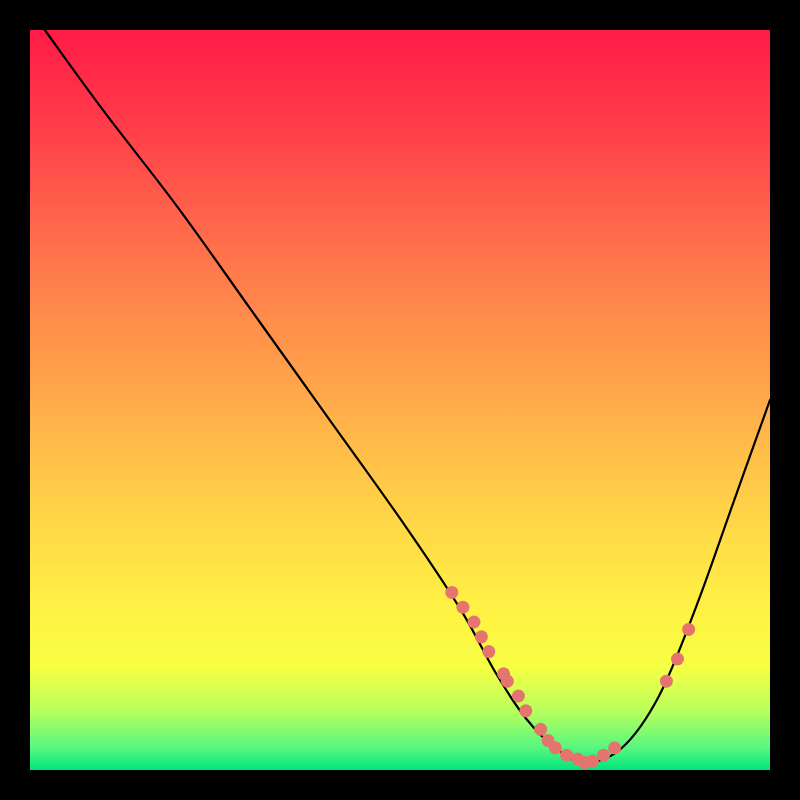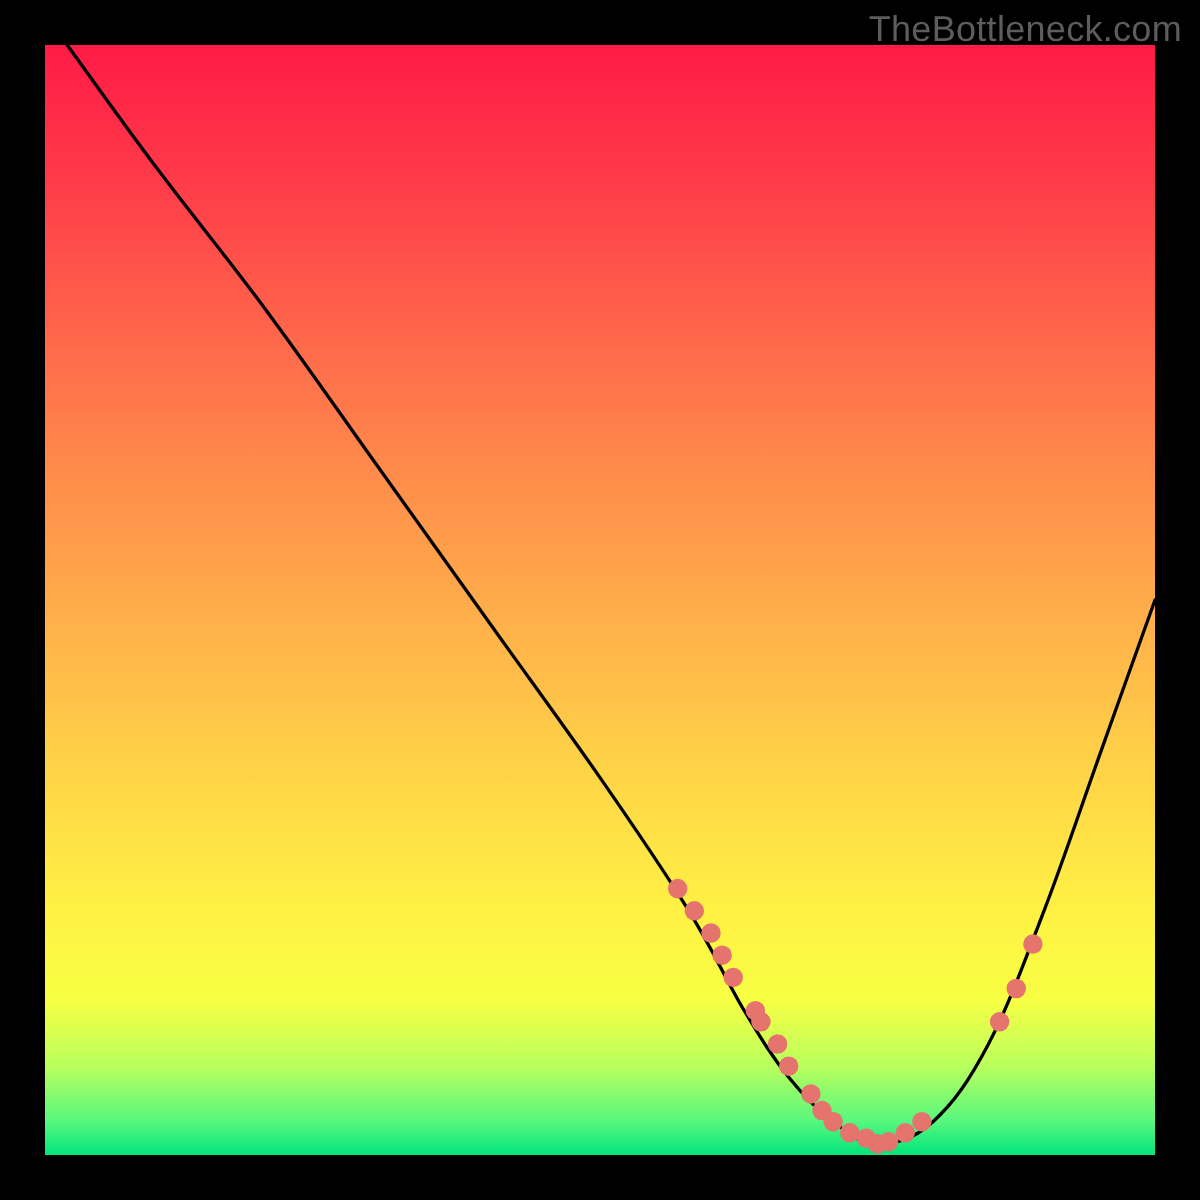--- a/index.html
+++ b/index.html
@@ -65,21 +65,20 @@
   }
   .marker {
     fill: #e5746e;
     stroke: none;
   }
 </style>
 </head>
 <body>
 
 <div class="frame">
-  <div class="watermark">TheBottleneck.com</div>
 
   <div class="plot-area">
     <svg class="curve" viewBox="0 0 740 740" preserveAspectRatio="none">
       <path id="curve-path" class="curve-path" d="M 14.8 0.0 C 25.5 14.7, 50.0 49.4, 74.0 81.4 C 98.0 113.4, 121.4 141.6, 148.0 177.6 C 174.6 213.6, 195.4 243.9, 222.0 281.2 C 248.6 318.5, 269.4 347.5, 296.0 384.8 C 322.6 422.1, 346.0 453.8, 370.0 488.4 C 394.0 523.0, 411.9 549.2, 429.2 577.2 C 446.5 605.2, 454.2 623.8, 466.2 643.8 C 478.2 663.8, 485.1 674.9, 495.8 688.2 C 506.5 701.5, 514.7 709.8, 525.4 717.8 C 536.1 725.8, 543.0 732.6, 555.0 732.6 C 567.0 732.6, 578.7 729.8, 592.0 717.8 C 605.3 705.8, 615.7 691.3, 629.0 666.0 C 642.3 640.7, 652.7 611.8, 666.0 577.2 C 679.3 542.6, 689.7 510.9, 703.0 473.6 C 716.3 436.3, 733.3 388.6, 740.0 370.0"></path>
       <g id="markers">
           <circle cx="421.8" cy="562.4" r="6.5" class="marker"></circle>
           <circle cx="432.9" cy="577.2" r="6.5" class="marker"></circle>
           <circle cx="444.0" cy="592.0" r="6.5" class="marker"></circle>
           <circle cx="451.4" cy="606.8" r="6.5" class="marker"></circle>
           <circle cx="458.8" cy="621.6" r="6.5" class="marker"></circle>

